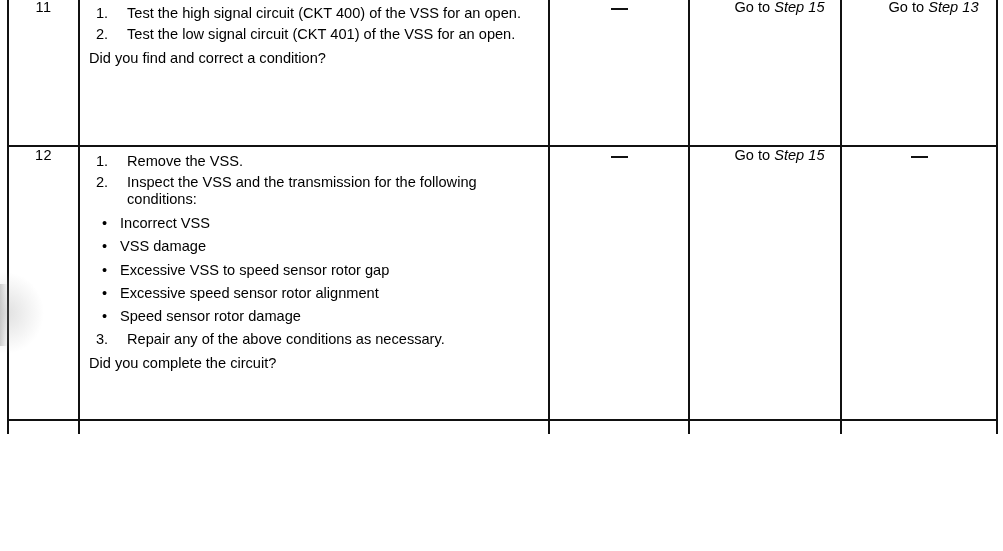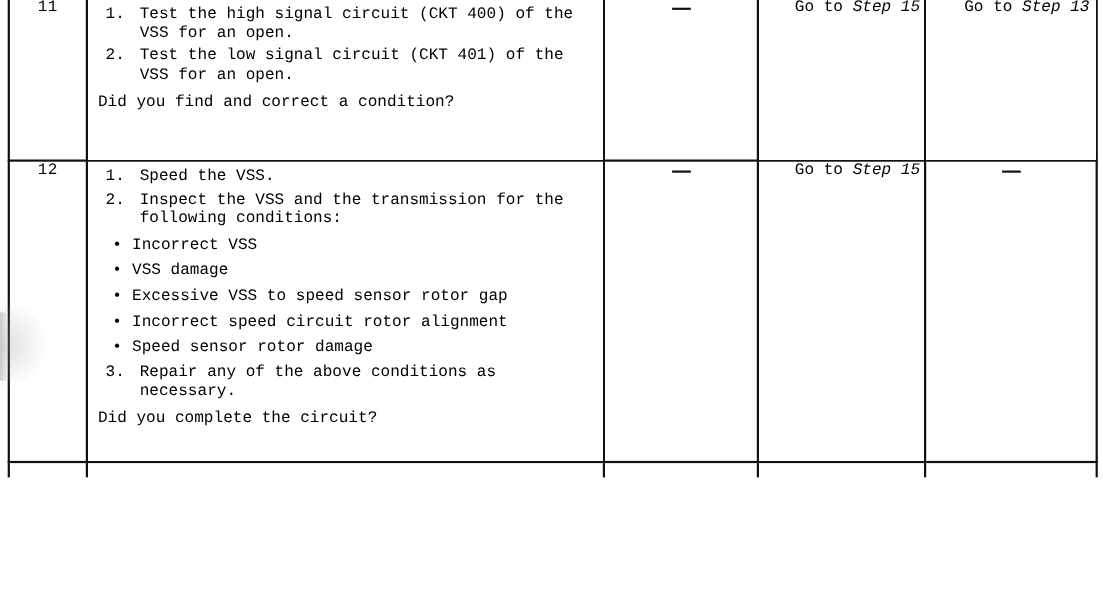--- a/index.html
+++ b/index.html
@@ -11,21 +11,20 @@
     font-family: "Liberation Sans", sans-serif;
     -webkit-font-smoothing: antialiased;
   }
 
   #page {
     position: relative;
     width: 1003px;
     height: 551px;
     overflow: hidden;
     background: #ffffff;
-    font-family: Liberation Mono, monospace;
   }
 
   
   .scan-blot {
     position: absolute;
     left: -34px;
     top: 272px;
     width: 78px;
     height: 82px;
     border-radius: 50%;
@@ -220,21 +219,21 @@
 
       <tr class="r12">
         <td class="step-cell col-step">12</td>
 
         <td class="action-cell col-action">
           <div class="action-inner">
             <div>
               <ol class="olist">
                 <li>
                   <span class="num">1.</span>
-                  <span>Speed the VSS.</span>
+                  <span>Remove the VSS.</span>
                 </li>
                 <li>
                   <span class="num">2.</span>
                   <span>Inspect the VSS and the transmission for the following conditions:</span>
                 </li>
               </ol>
               <ul class="blist">
                 <li>
                   <span class="bullet">•</span>
                   <span>Incorrect VSS</span>
@@ -242,21 +241,21 @@
                 <li>
                   <span class="bullet">•</span>
                   <span>VSS damage</span>
                 </li>
                 <li>
                   <span class="bullet">•</span>
                   <span>Excessive VSS to speed sensor rotor gap</span>
                 </li>
                 <li>
                   <span class="bullet">•</span>
-                  <span>Incorrect speed circuit rotor alignment</span>
+                  <span>Excessive speed sensor rotor alignment</span>
                 </li>
                 <li>
                   <span class="bullet">•</span>
                   <span>Speed sensor rotor damage</span>
                 </li>
               </ul>
               <ol class="olist">
                 <li>
                   <span class="num">3.</span>
                   <span>Repair any of the above conditions as necessary.</span>

